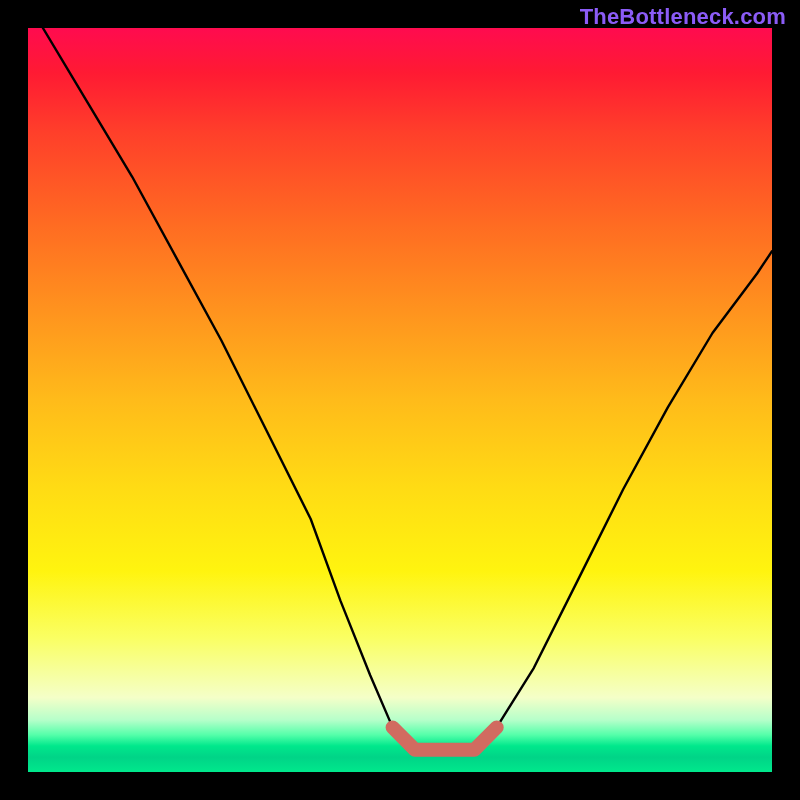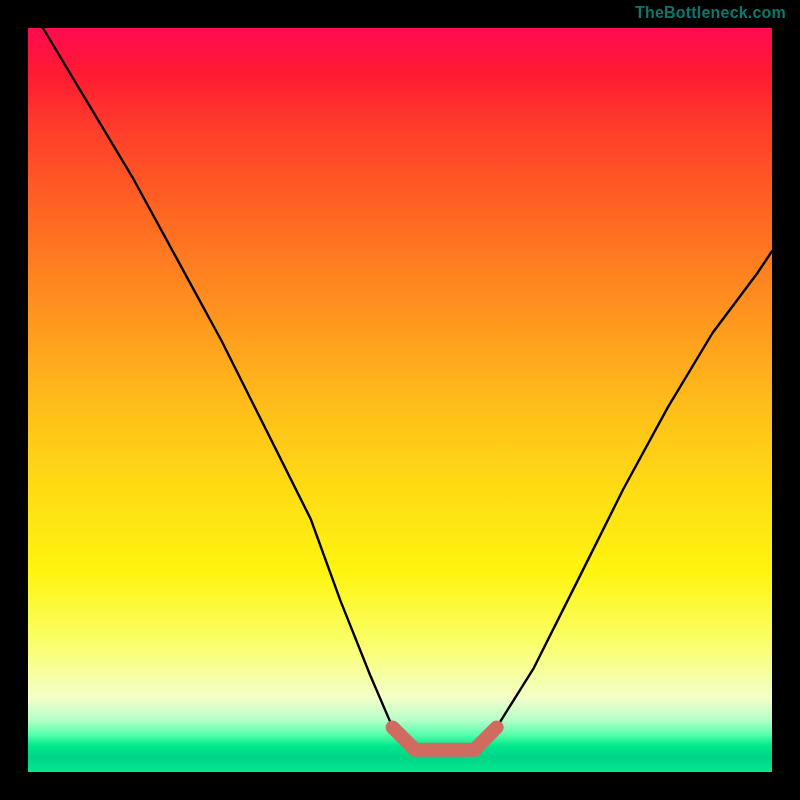--- a/index.html
+++ b/index.html
@@ -14,22 +14,22 @@
   .frame {
     position: relative;
     width: 800px;
     height: 800px;
     background: #000;
   }
   .watermark {
     position: absolute;
     top: 4px;
     right: 14px;
-    color: #0f766e;
-    font-size: 16px;
+    color: #8b5cf6;
+    font-size: 22px;
     font-weight: 600;
     letter-spacing: 0.2px;
     z-index: 4;
   }
   .plot {
     position: absolute;
     left: 28px;
     top: 28px;
     width: 744px;
     height: 744px;

